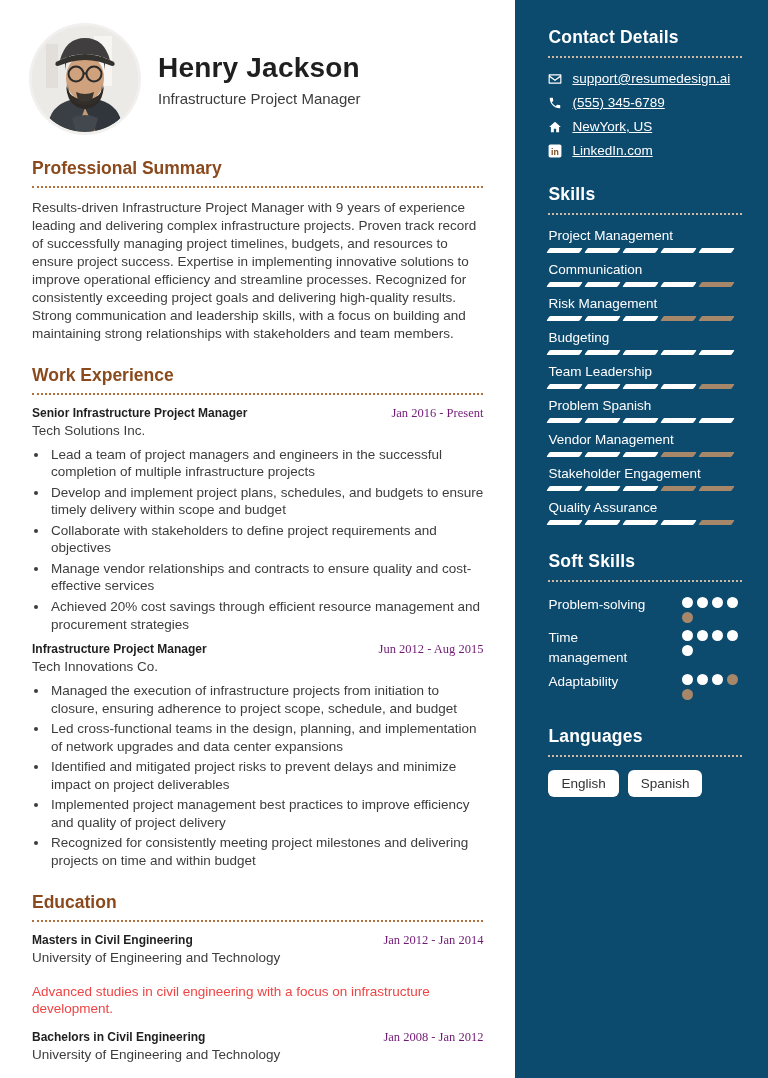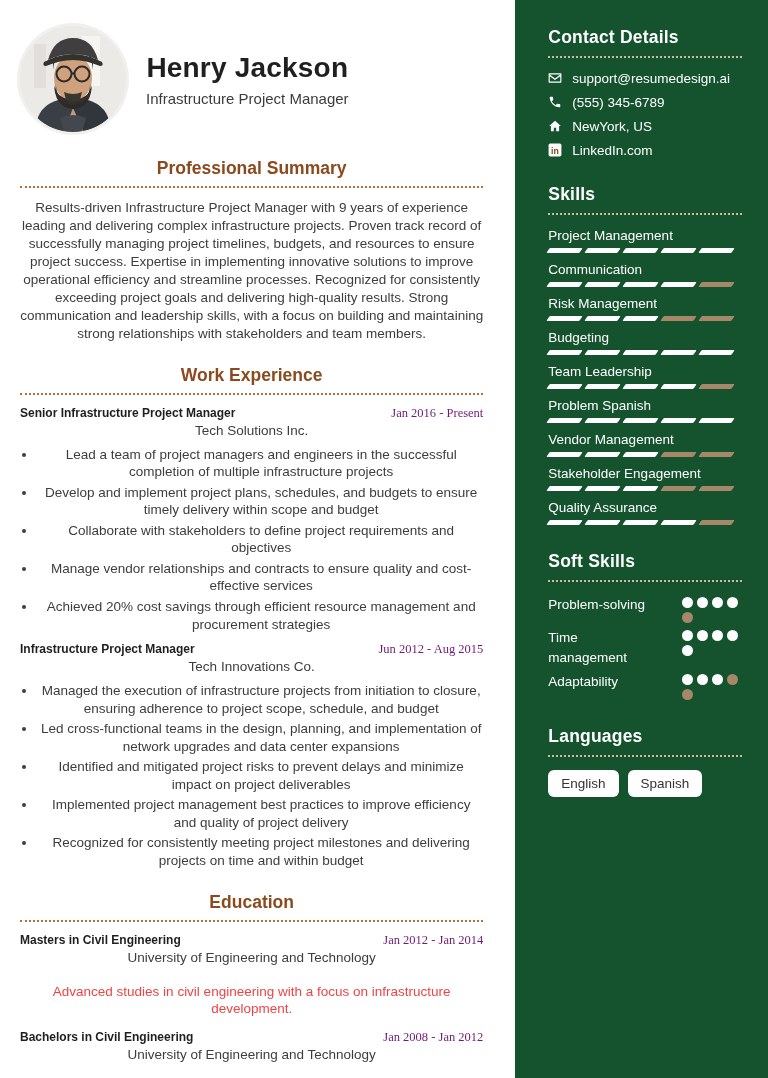--- a/index.html
+++ b/index.html
@@ -1,21 +1,21 @@
 <!DOCTYPE html>
 <html><head>
 <meta charset="utf-8">
 <style>
   * { margin:0; padding:0; box-sizing:border-box; }
   html,body { background:#e9e9e9; }
   body { font-family:"Liberation Sans", sans-serif; }
   .page { width:768px; height:1078px; background:#ffffff; display:flex; overflow:hidden; }
 
   
-  .main { width:528px; padding:26px 32px 0 20px;text-align:center; }
+  .main { width:528px; padding:26px 32px 0 32px; }
   .header { display:flex; align-items:center; gap:20px; margin-bottom:26px; }
   .photo { width:106px; height:106px; border-radius:50%; overflow:hidden; flex:0 0 auto;
            box-shadow:0 0 0 3px #f1f0ee; background:#e9e7e3; }
   .photo svg { display:block; }
   .name { font-size:28px; font-weight:bold; color:#1f1f1f; letter-spacing:.2px; }
   .subtitle { font-size:15px; color:#3c3c3c; margin-top:6px; }
 
   .section-heading { font-size:17.5px; font-weight:bold; color:#8b4a1d; padding-bottom:7px;
                      border-bottom:2px dotted #b4703a; margin-bottom:11px; }
   .section { margin-bottom:22px; }
@@ -25,25 +25,25 @@
   .job-head, .edu-head { display:flex; align-items:baseline; }
   .job-title, .edu-title { font-size:12px; font-weight:bold; color:#1f1f1f; }
   .job-date, .edu-date { margin-left:auto; font-size:12.5px; color:#701a75; white-space:nowrap;font-family:Liberation Serif, serif; }
   .job-company, .edu-school { font-size:13.5px; color:#3d3d3d; margin-top:2px; }
   .job-bullets { margin:8px 0 0 17px; }
   .job-bullets li { font-size:13.5px; color:#3d3d3d; line-height:1.3; margin-bottom:3px; padding-left:2px; }
   .edu-item { margin-bottom:12px; }
   .edu-desc { font-size:13.5px; color:#ef4444; line-height:1.3; margin-top:18px; }
 
   
-  .sidebar { width:258px; background:#14532d; color:#ffffff; padding:27px 26px 0 33px; }
+  .sidebar { width:258px; background:#0c4a6e; color:#ffffff; padding:27px 26px 0 33px; }
   .side-section { margin-bottom:26px; }
   .side-heading { font-size:17.5px; font-weight:bold; color:#ffffff; padding-bottom:8px;
                   border-bottom:2px dotted #cfb9a2; margin-bottom:13px; letter-spacing:.2px; }
-  .contact-row { display:flex; align-items:flex-start; gap:10px; margin-bottom:9px; font-size:13.5px; }
+  .contact-row { display:flex; align-items:flex-end; gap:10px; margin-bottom:9px; font-size:13.5px;text-decoration:underline; }
   .contact-row svg { flex:0 0 auto; }
 
   .skill-item { margin-bottom:9px; }
   .skill-label { font-size:13.5px; margin-bottom:5px; }
   .skill-bar { display:flex; gap:5px; }
   .seg { width:33px; height:5px; background:#a6876a; transform:skewX(-34deg); border-radius:1px; }
   .seg.on { background:#ffffff; }
 
   .soft-row { display:flex; align-items:flex-start; margin-bottom:5px; }
   .soft-label { font-size:13.5px; line-height:1.45; max-width:108px; }

